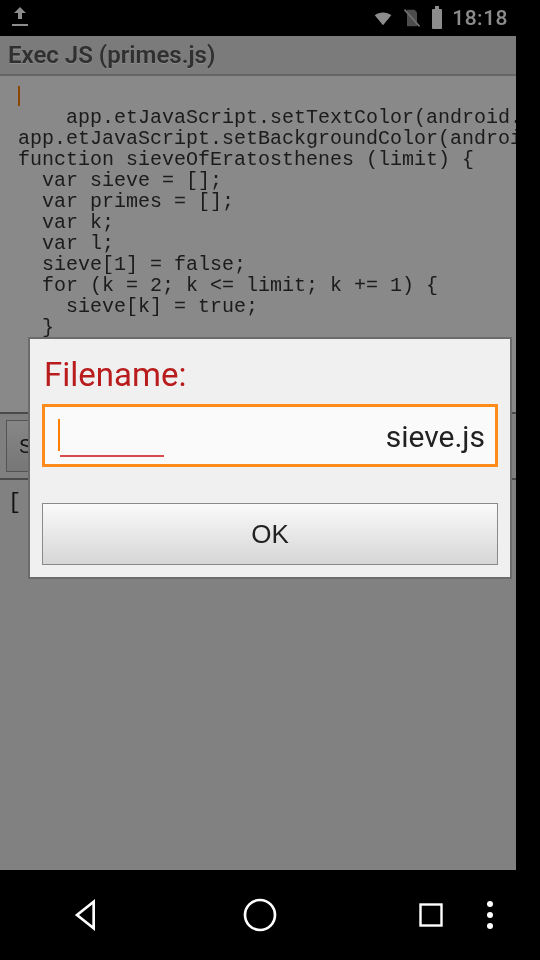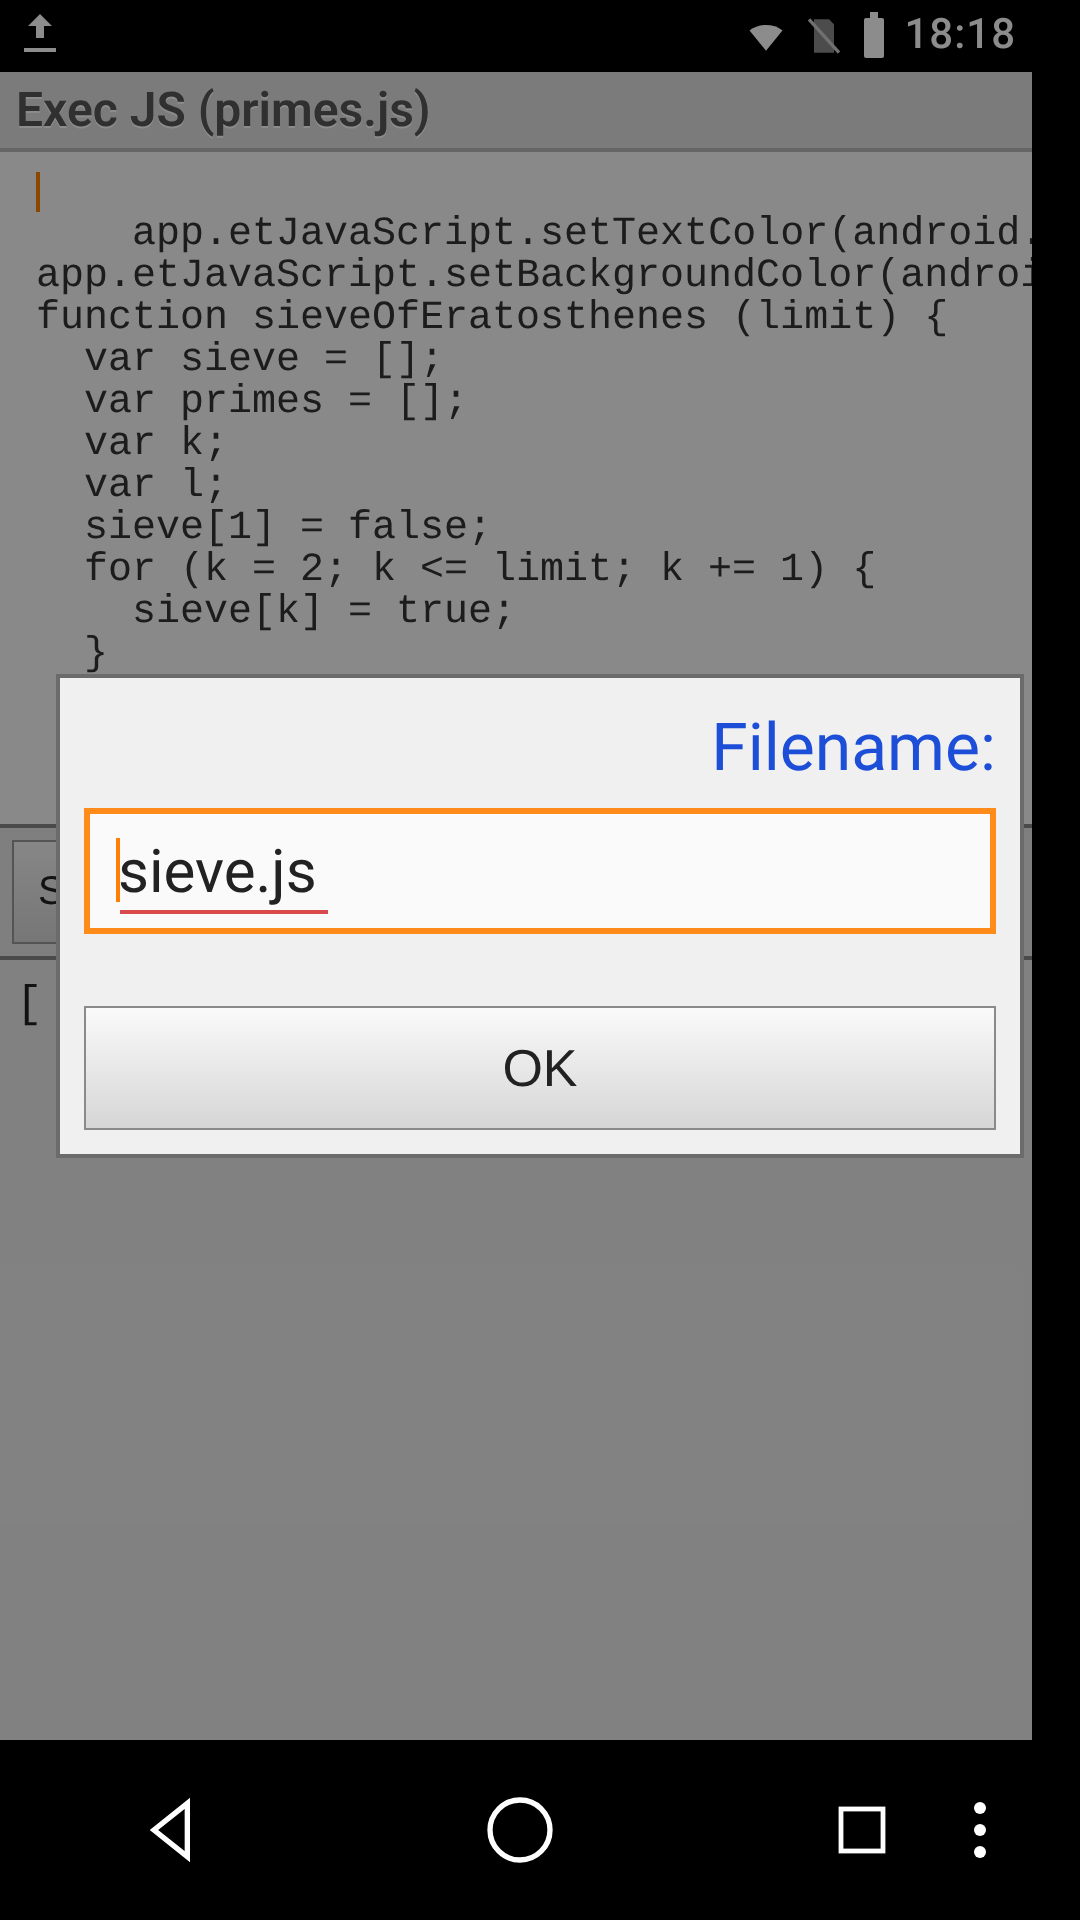--- a/index.html
+++ b/index.html
@@ -27,23 +27,23 @@
   .toolbar-row .toolbar-btn:last-child { margin-left: auto; }
 
   
   .output-area { flex: 1; background: #ececec; padding: 10px 8px; font-family: "Courier New", monospace; font-size: 22px; color: #222; }
 
   
   .backdrop { position: absolute; inset: 0; background: rgba(0,0,0,0.45); }
 
   
   .dialog { position: absolute; left: 28px; top: 337px; width: 484px; background: #f0f0f0; border: 2px solid #6b6b6b; padding: 14px 12px 12px 12px; }
-  .dialog-title { font-size: 33px; color: #1d4ed8; font-weight: 400; margin: 2px 0 10px 2px; text-align: right; }
+  .dialog-title { font-size: 33px; color: #b91c1c; font-weight: 400; margin: 2px 0 10px 2px; }
   .dialog-input-wrap { border: 3px solid #ff8c1a; background: #fafafa; padding: 0; margin-bottom: 36px; }
-  .dialog-input { width: 100%; border: none; outline: none; background: transparent; font-size: 30px; padding: 12px 10px 10px 14px; color: #222; font-family: Roboto, Arial, sans-serif; }
+  .dialog-input { width: 100%; border: none; outline: none; background: transparent; font-size: 30px; padding: 12px 10px 10px 14px; color: #222; font-family: Roboto, Arial, sans-serif; text-align: right; }
   .dialog-buttons { display: flex; gap: 16px; }
   .dialog-btn { flex: 1; height: 62px; background: linear-gradient(#fafafa,#d6d6d6); border: 1px solid #8a8a8a; font-size: 26px; color: #222; }
 
   
   .nav-bar { position: absolute; left: 0; right: 0; bottom: 0; height: 90px; background: #000; display: flex; align-items: center; justify-content: space-around; }
   .nav-bar svg { display: block; }
   .nav-menu { position: absolute; right: 22px; top: 50%; transform: translateY(-50%); }
 </style>
 </head>
 <body>

